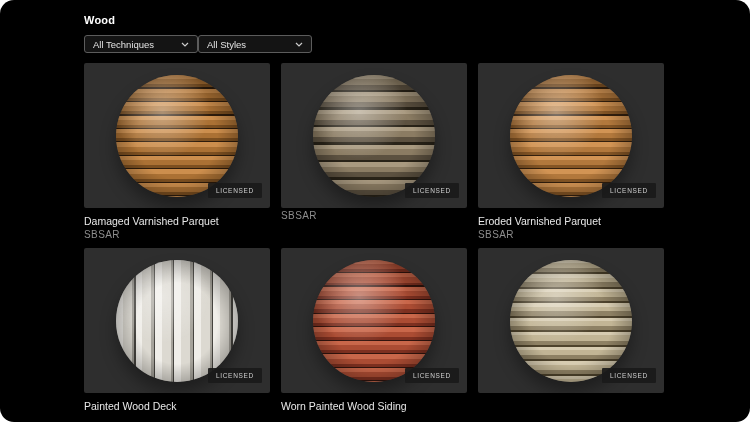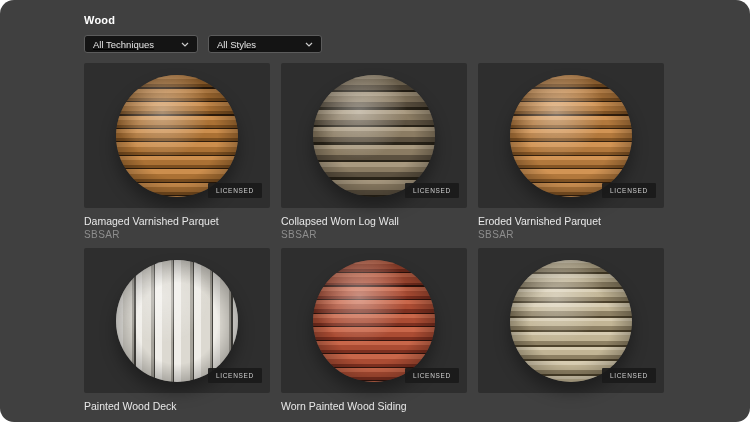--- a/index.html
+++ b/index.html
@@ -6,41 +6,40 @@
   html, body { margin: 0; padding: 0; }
   body {
     width: 750px; height: 422px;
     background: #ffffff;
     font-family: "Liberation Sans", sans-serif;
     position: relative;
     overflow: hidden;
   }
   .panel {
     position: absolute; inset: 0;
-    background: #404040;
+    background: #000000;
     border-radius: 14px;
     overflow: hidden;
   }
   .content {
     position: absolute;
     left: 84px; top: 0;
     width: 582px;
   }
   .page-title {
     color: #ffffff;
     font-size: 11px;
     font-weight: bold;
     margin: 14px 0 0 0;
     letter-spacing: .2px;
   }
   .filters {
     display: flex;
-    gap: 10px;
+    gap: 0;
     margin-top: 9px;
-    text-decoration: underline;
   }
   .dropdown {
     width: 114px; height: 18px;
     background: #141414;
     border: 1px solid #5c5c5c;
     border-radius: 3px;
     display: flex;
     align-items: center;
     justify-content: space-between;
     padding: 0 8px;
@@ -156,21 +155,20 @@
         </div>
         <div class="name">Damaged Varnished Parquet</div>
         <div class="format">SBSAR</div>
       </div>
 
       <div class="card">
         <div class="thumb">
           <div class="sphere s1"></div>
           <div class="badge">LICENSED</div>
         </div>
-        <div class="name">Collapsed Worn Log Wall</div>
         <div class="format">SBSAR</div>
       </div>
 
       <div class="card">
         <div class="thumb">
           <div class="sphere s2"></div>
           <div class="badge">LICENSED</div>
         </div>
         <div class="name">Eroded Varnished Parquet</div>
         <div class="format">SBSAR</div>

